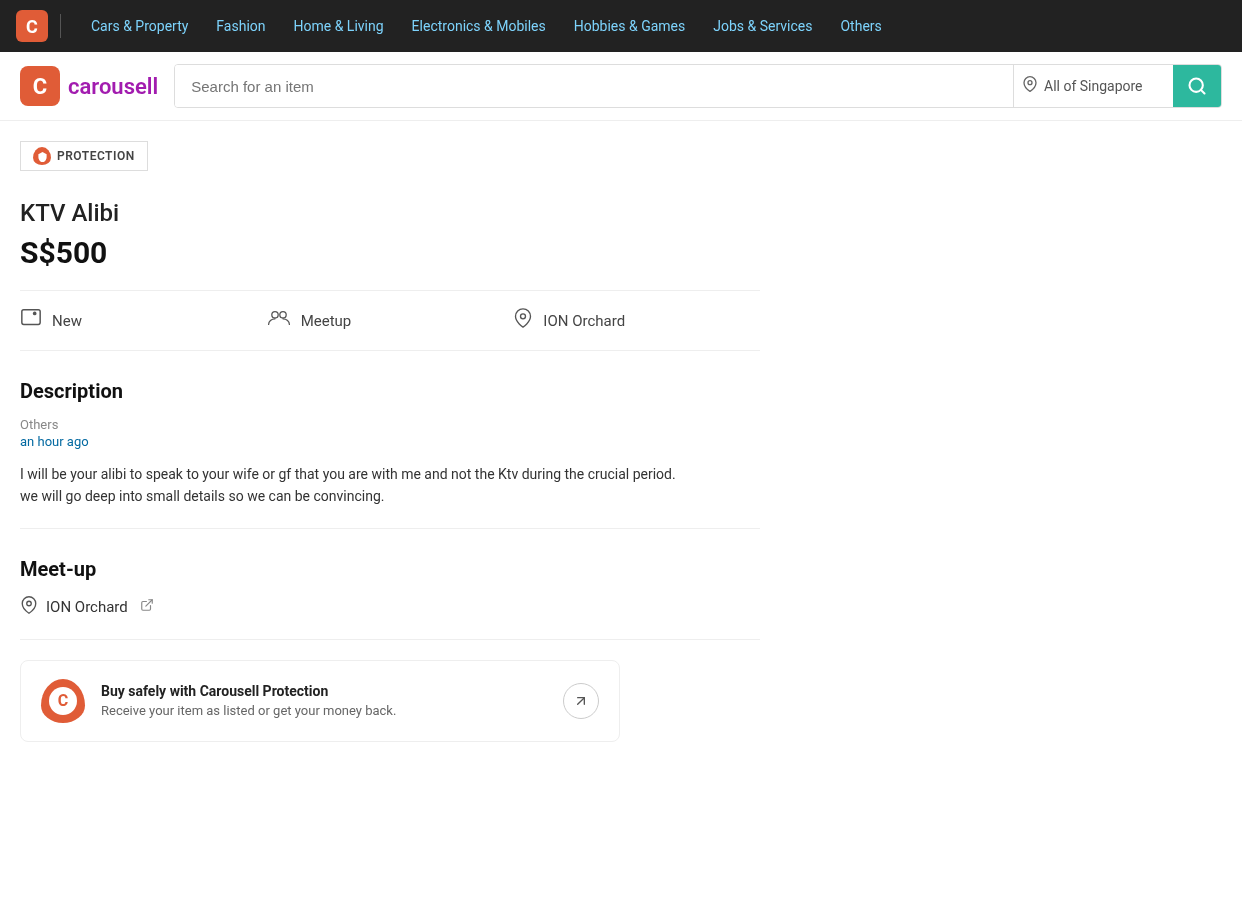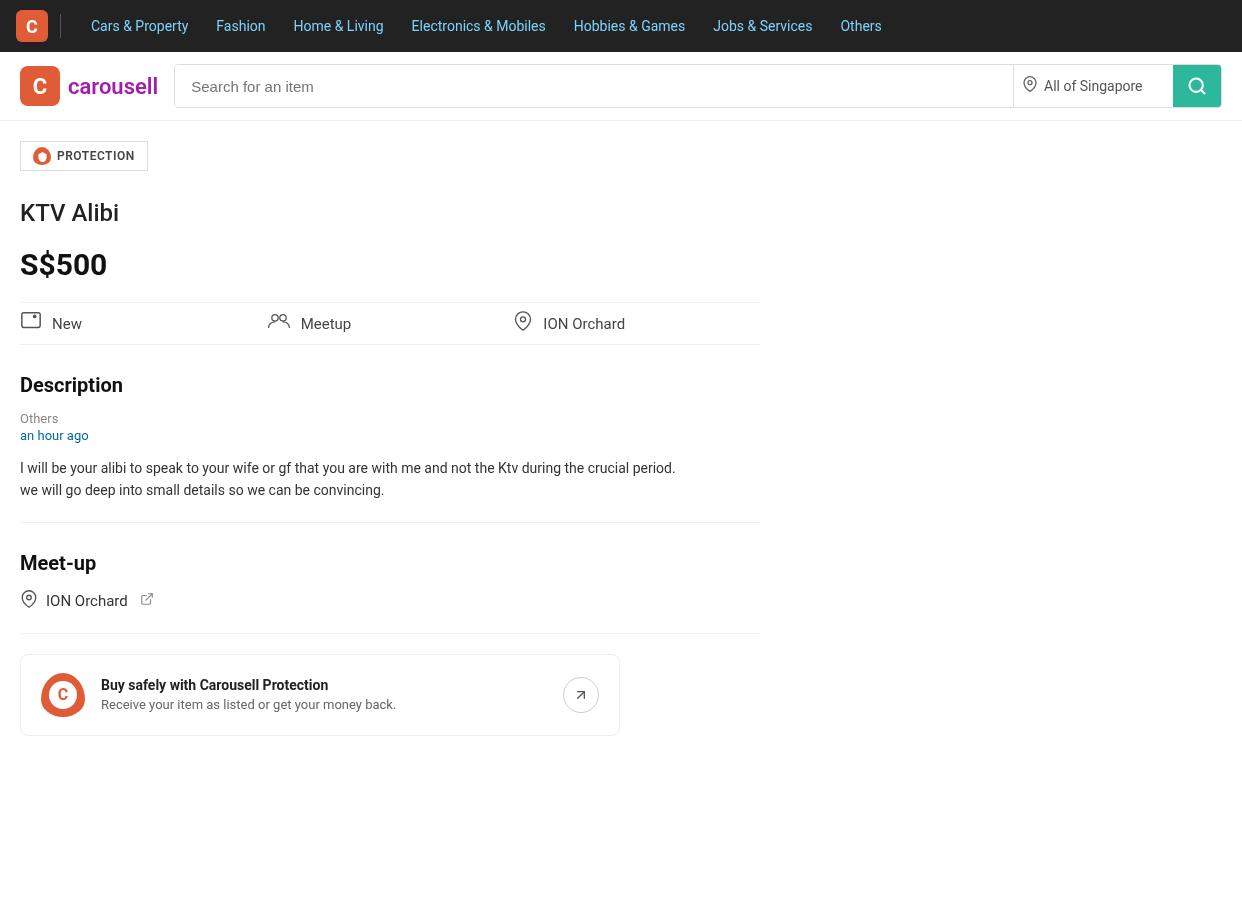--- a/index.html
+++ b/index.html
@@ -153,34 +153,34 @@
       color: white;
       font-size: 10px;
       font-weight: bold;
     }
 
     
     .item-title {
       font-size: 24px;
       font-weight: 500;
       color: #222;
-      margin-bottom: 20px;
+      margin-bottom: 8px;
     }
     .item-price {
       font-size: 30px;
       font-weight: 700;
       color: #111;
       margin-bottom: 20px;
     }
 
     
     .details-row {
       display: flex;
       align-items: center;
-      padding: 7px 0;
+      padding: 16px 0;
       border-top: 1px solid #eee;
       border-bottom: 1px solid #eee;
       gap: 0;
       margin-bottom: 0;
     }
     .detail-item {
       display: flex;
       align-items: center;
       gap: 10px;
       flex: 1;

